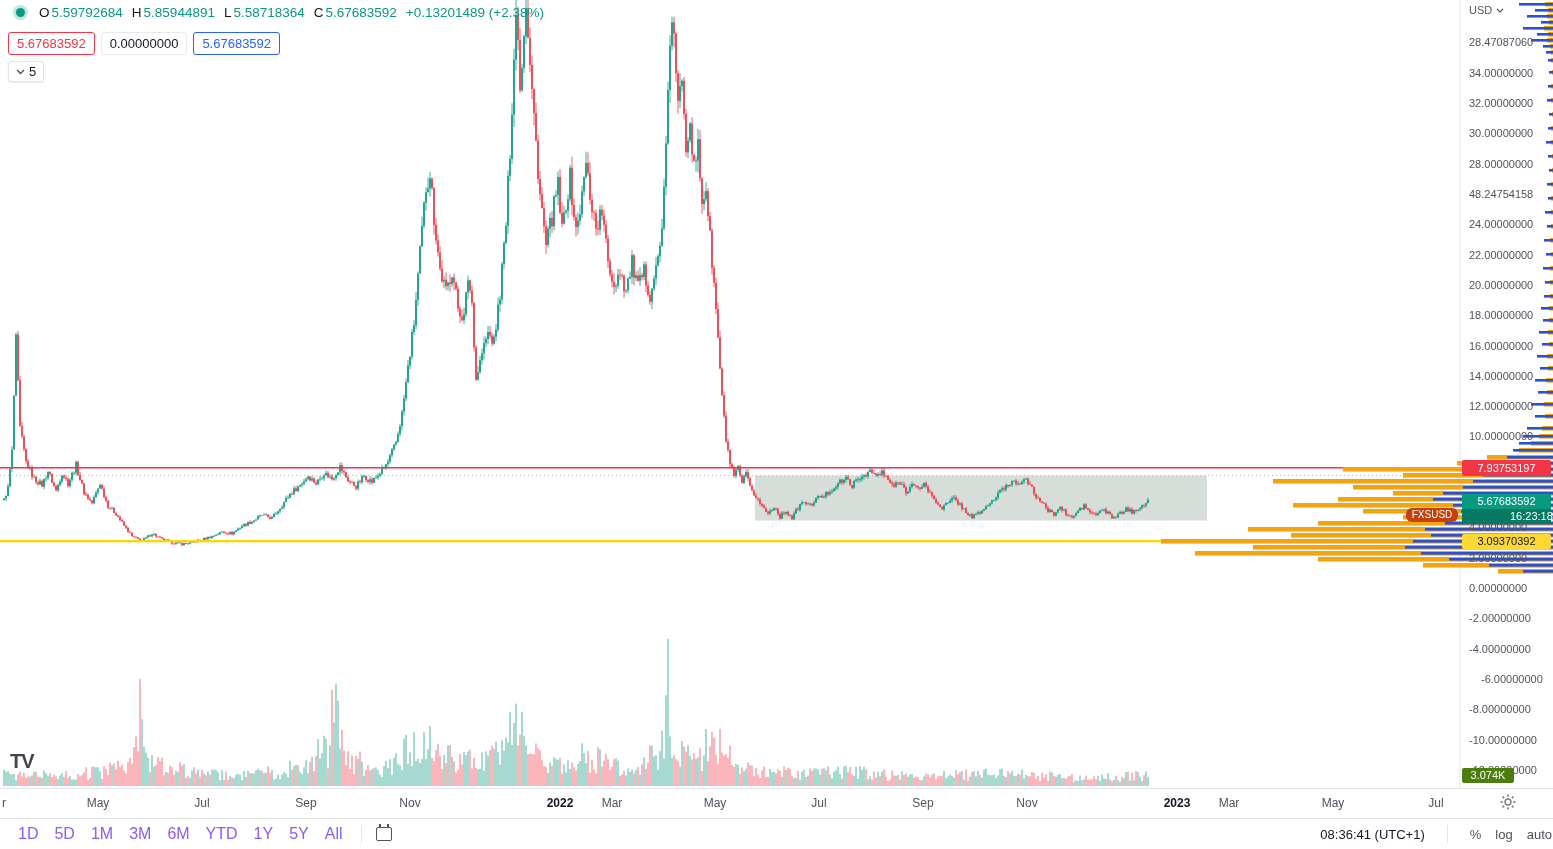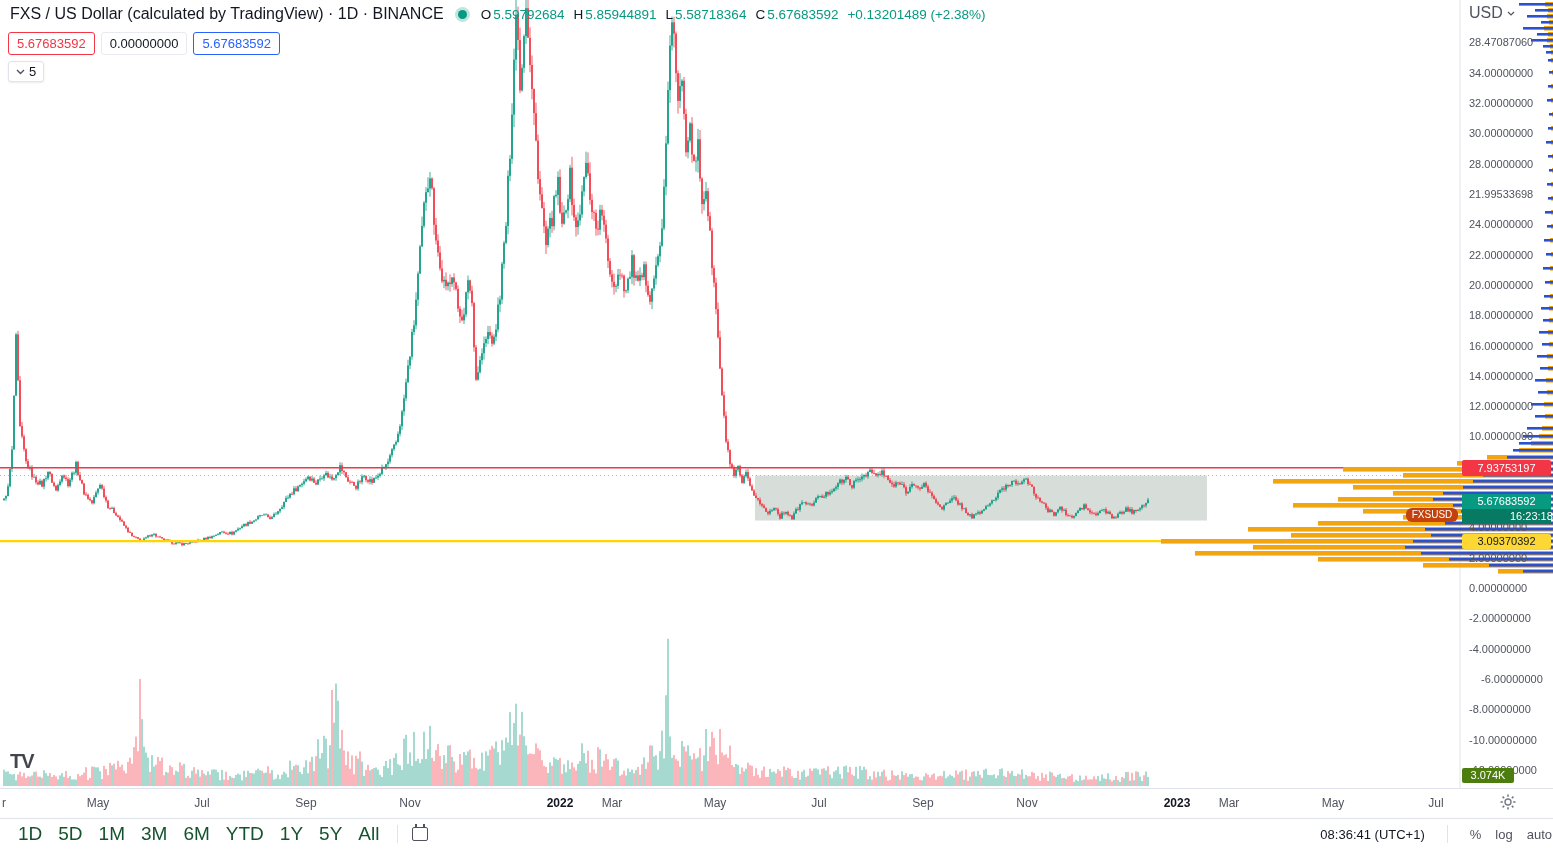--- a/index.html
+++ b/index.html
@@ -25,21 +25,21 @@
   #chip-red-line   { border:1px solid #f23645; color:#f23645; }
   #chip-neutral    { border:1px solid #e8eaef; color:#131722; }
   #chip-blue-line  { border:1px solid #2962ff; color:#2962ff; }
 
   #bars-dropdown { position:absolute; left:8px; top:61px; z-index:6; display:flex; align-items:center; gap:4px;
                    border:1px solid #e0e3eb; border-radius:3px; background:#fff; padding:2px 7px;
                    font-size:13px; color:#131722; cursor:pointer; box-shadow:0 1px 2px rgba(0,0,0,.08); }
 
   
   #price-axis { position:absolute; left:1460px; top:0; width:93px; height:788px; z-index:2; cursor:ns-resize; }
-  #usd-header { position:absolute; left:9px; top:4px; font-size:16px; color:#50535e; display:flex; gap:4px;
+  #usd-header { position:absolute; left:9px; top:4px; font-size:11px; color:#50535e; display:flex; gap:4px;
                 align-items:center; cursor:pointer; z-index:4; }
   .pl { position:absolute; left:9px; font-size:11px; color:#50535e; white-space:nowrap; z-index:2; }
 
   .axis-chip { position:absolute; left:2px; width:89px; z-index:5; font-size:11px; text-align:center;
                border-radius:2px; }
   #axis-chip-red { color:#fff; height:16px; line-height:16px; }
   #axis-chip-current { height:30px; color:#fff; }
   #axis-chip-current .row1 { height:15px; line-height:15px; }
   #axis-chip-current .row2 { height:15px; line-height:15px; }
   #axis-chip-yellow { color:#131722; height:15px; line-height:15px; }
@@ -52,21 +52,21 @@
   #time-axis { position:absolute; left:0; top:788px; width:1553px; height:30px; border-top:1px solid #e0e3eb;
                background:#fff; z-index:5; cursor:ew-resize; }
   .tick { position:absolute; top:7px; transform:translateX(-50%); font-size:12px; color:#50535e; }
   .tick.strong { color:#131722; font-weight:700;margin-left:47px; }
   #gear-btn { position:absolute; left:1500px; top:5px; cursor:pointer; }
 
   
   #toolbar { position:absolute; left:0; top:818px; width:1553px; height:31px; border-top:1px solid #e0e3eb;
              background:#fff; z-index:5; display:flex; align-items:center; justify-content:space-between; }
   #toolbar-left { display:flex; align-items:center; gap:2px; padding-left:10px; }
-  .range-btn { font-size:19px; color:#14532d; padding:3px 8px; border-radius:3px; cursor:pointer; }
+  .range-btn { font-size:16px; color:#8b5cf6; padding:3px 8px; border-radius:3px; cursor:pointer; }
   .tb-divider { width:1px; height:18px; background:#e0e3eb; margin:0 8px; }
   #toolbar-right { display:flex; align-items:center; gap:14px; padding-right:1px; font-size:13px; color:#50535e; }
   #clock { cursor:pointer; color:#131722; }
   .tb-btn { cursor:pointer; }
 
   #goto-date { width:16px; height:14px; border:1.5px solid #50535e; border-radius:2px; position:relative; cursor:pointer; margin-left:4px; }
   #goto-date:before { content:""; position:absolute; left:2px; top:-4px; width:2px; height:4px; background:#50535e; }
   #goto-date:after  { content:""; position:absolute; right:2px; top:-4px; width:2px; height:4px; background:#50535e; }
 
   #watermark { position:absolute; left:10px; top:750px; z-index:2; font-size:20px; font-weight:700;
@@ -1920,21 +1920,20 @@
       <rect x="1421" y="552" width="132" height="2.6" fill="#2c51cc"></rect>
       <rect x="1318" y="557" width="235" height="4.6" fill="#f2a50f"></rect>
       <rect x="1449" y="558" width="104" height="2.6" fill="#2c51cc"></rect>
       <rect x="1423" y="563" width="130" height="4.6" fill="#f2a50f"></rect>
       <rect x="1489" y="564" width="64" height="2.6" fill="#2c51cc"></rect>
       <rect x="1498" y="569" width="55" height="4.6" fill="#f2a50f"></rect>
       <rect x="1523" y="570" width="30" height="2.6" fill="#2c51cc"></rect>
     </svg>
 
   <div id="symbol-row">
-    <span id="symbol-title">FXS / US Dollar (calculated by TradingView) · 1D · BINANCE</span>
     <span id="market-dot"></span>
     <span id="ohlc-row">
       <span class="ohlc-item">
         <span class="ohlc-key">O</span>
         <span class="ohlc-val">5.59792684</span>
       </span>
       <span class="ohlc-item">
         <span class="ohlc-key">H</span>
         <span class="ohlc-val">5.85944891</span>
       </span>
@@ -1971,21 +1970,21 @@
       <svg width="8" height="5" viewBox="0 0 8 5">
         <polyline points="1,1 4,4 7,1" fill="none" stroke="#50535e" stroke-width="1.2"></polyline>
       </svg>
     </div>
     <div id="price-labels">
         <div class="pl" style="top: 36.4308px;">28.47087060</div>
         <div class="pl" style="top: 66.7385px;">34.00000000</div>
         <div class="pl" style="top: 97.0462px;">32.00000000</div>
         <div class="pl" style="top: 127.354px;">30.00000000</div>
         <div class="pl" style="top: 157.662px;">28.00000000</div>
-        <div class="pl" style="top: 187.969px;">21.99533698</div>
+        <div class="pl" style="top: 187.969px;">48.24754158</div>
         <div class="pl" style="top: 218.277px;">24.00000000</div>
         <div class="pl" style="top: 248.585px;">22.00000000</div>
         <div class="pl" style="top: 278.892px;">20.00000000</div>
         <div class="pl" style="top: 309.2px;">18.00000000</div>
         <div class="pl" style="top: 339.508px;">16.00000000</div>
         <div class="pl" style="top: 369.815px;">14.00000000</div>
         <div class="pl" style="top: 400.123px;">12.00000000</div>
         <div class="pl" style="top: 430.431px;">10.00000000</div>
         <div class="pl" style="top: 460.738px;">8.00000000</div>
         <div class="pl" style="top: 491.046px;">6.00000000</div>

